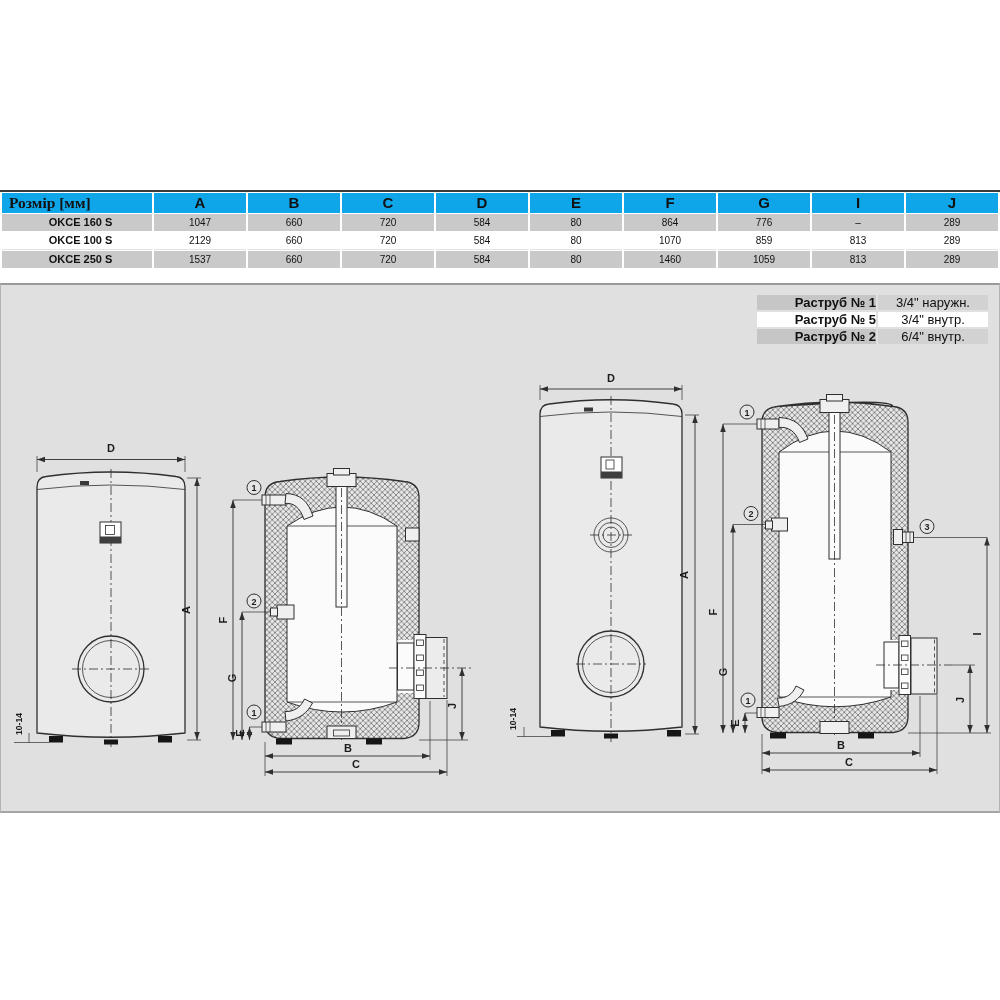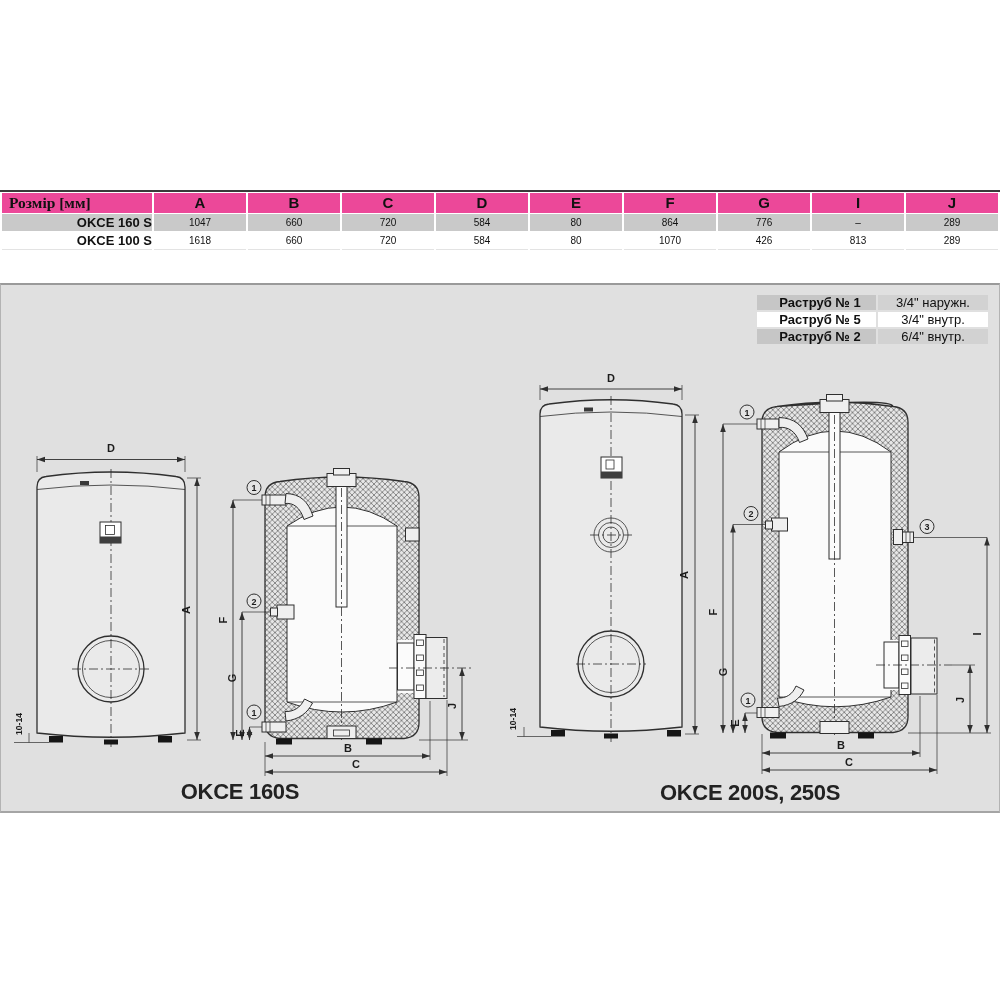--- a/index.html
+++ b/index.html
@@ -4,35 +4,35 @@
 <style>
   html,body{margin:0;padding:0;background:#ffffff;}
   .stage{position:relative;width:1000px;height:1000px;background:#ffffff;overflow:hidden;
          font-family:"Liberation Sans",sans-serif;color:#111;}
 
   
   table.dim-table{position:absolute;left:0;top:190px;width:1000px;table-layout:fixed;
     border-collapse:separate;border-spacing:2px 1px;border-top:2px solid #3a3a3a;}
   table.dim-table th,table.dim-table td{padding:0;height:17px;line-height:17px;
     text-align:center;font-size:10px;overflow:hidden;white-space:nowrap;}
-  table.dim-table thead th{height:20px;line-height:20px;font-weight:bold;font-size:15px;background:#ec4899;}
+  table.dim-table thead th{height:20px;line-height:20px;font-weight:bold;font-size:15px;background:#0ea5e9;}
   table.dim-table th.title-cell{width:143px;text-align:left;padding-left:7px;
     font-family:"Liberation Serif",serif;font-size:15.5px;font-weight:bold;}
   table.dim-table tbody tr:nth-child(odd) td{background:#c9c9c9;}
   table.dim-table tbody tr:nth-child(even) td{background:#ffffff;border-bottom:1px solid #e3e3e3;}
-  table.dim-table td.rowlabel{text-align:right;padding-left:7px;font-weight:bold;font-size:13px;}
+  table.dim-table td.rowlabel{text-align:center;padding-left:7px;font-weight:bold;font-size:11px;}
 
   
   .panel{position:absolute;left:0;top:283px;width:1000px;height:530px;box-sizing:border-box;
     background:#e0e0e0;border:1px solid #b3b3b3;border-top:2px solid #9a9a9a;border-bottom:2px solid #a5a5a5;}
 
   
   table.socket-table{position:absolute;left:755px;top:293px;border-collapse:separate;border-spacing:2px;}
   table.socket-table td{padding:0;height:15px;line-height:15px;font-size:13px;overflow:hidden;white-space:nowrap;}
-  table.socket-table td.slabel{width:112px;font-weight:bold;padding-left:7px;text-align:center;}
+  table.socket-table td.slabel{width:112px;font-weight:bold;padding-left:7px;text-align:right;}
   table.socket-table td.svalue{width:110px;text-align:center;}
   table.socket-table tr:nth-child(odd) td.slabel{background:#c6c6c6;}
   table.socket-table tr:nth-child(odd) td.svalue{background:#d2d2d2;}
   table.socket-table tr:nth-child(even) td{background:#ffffff;}
 
   
   svg.draw{position:absolute;left:0;top:283px;}
   .oln{fill:none;stroke:#2f2f2f;stroke-width:1.3;}
   .thin{fill:none;stroke:#2f2f2f;stroke-width:0.8;}
   .ext{fill:none;stroke:#2f2f2f;stroke-width:0.7;}
@@ -79,27 +79,39 @@
           <td>720</td>
           <td>584</td>
           <td>80</td>
           <td>864</td>
           <td>776</td>
           <td>–</td>
           <td>289</td>
         </tr>
         <tr>
           <td class="rowlabel">OKCE 100 S</td>
-          <td>1618</td>
+          <td>2129</td>
           <td>660</td>
           <td>720</td>
           <td>584</td>
           <td>80</td>
           <td>1070</td>
-          <td>426</td>
+          <td>859</td>
+          <td>813</td>
+          <td>289</td>
+        </tr>
+        <tr>
+          <td class="rowlabel">OKCE 250 S</td>
+          <td>1537</td>
+          <td>660</td>
+          <td>720</td>
+          <td>584</td>
+          <td>80</td>
+          <td>1460</td>
+          <td>1059</td>
           <td>813</td>
           <td>289</td>
         </tr>
       </tbody>
   </table>
 
   <div class="panel"></div>
 
   <table class="socket-table">
     <tbody>
@@ -384,15 +396,13 @@
         <text class="dlbl" x="841" y="749">B</text>
       </g>
       <g>
         <path class="ext" d="M937,695 V774"></path>
         <path class="dim" d="M762,770 H937"></path>
         <text class="dlbl" x="849" y="766">C</text>
       </g>
     </g>
   </svg>
 
-  <div class="caption left">OKCE 160S</div>
-  <div class="caption right">OKCE 200S, 250S</div>
 </div>
 
 </body></html>

